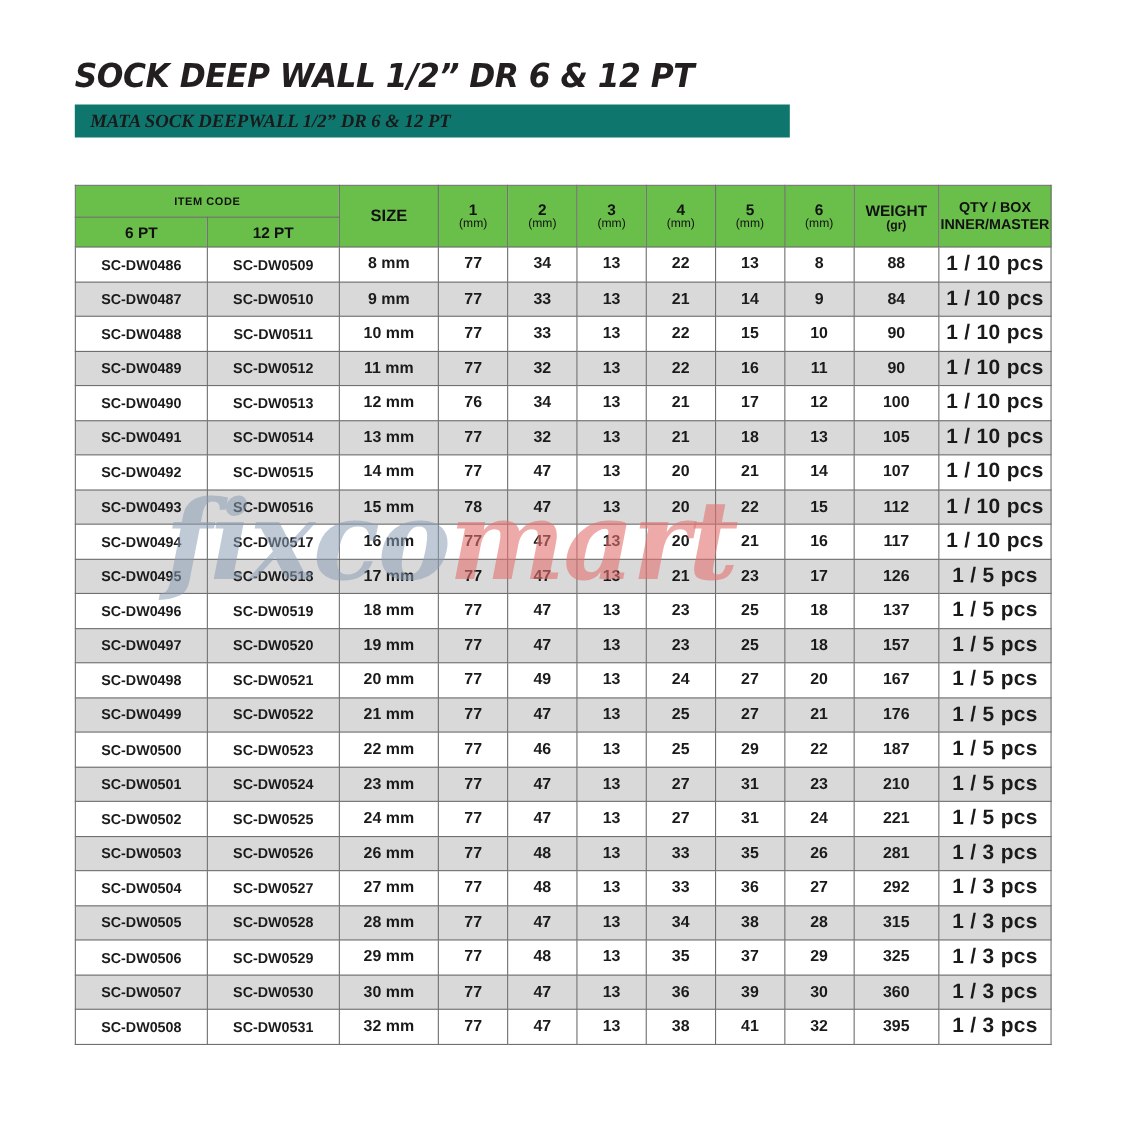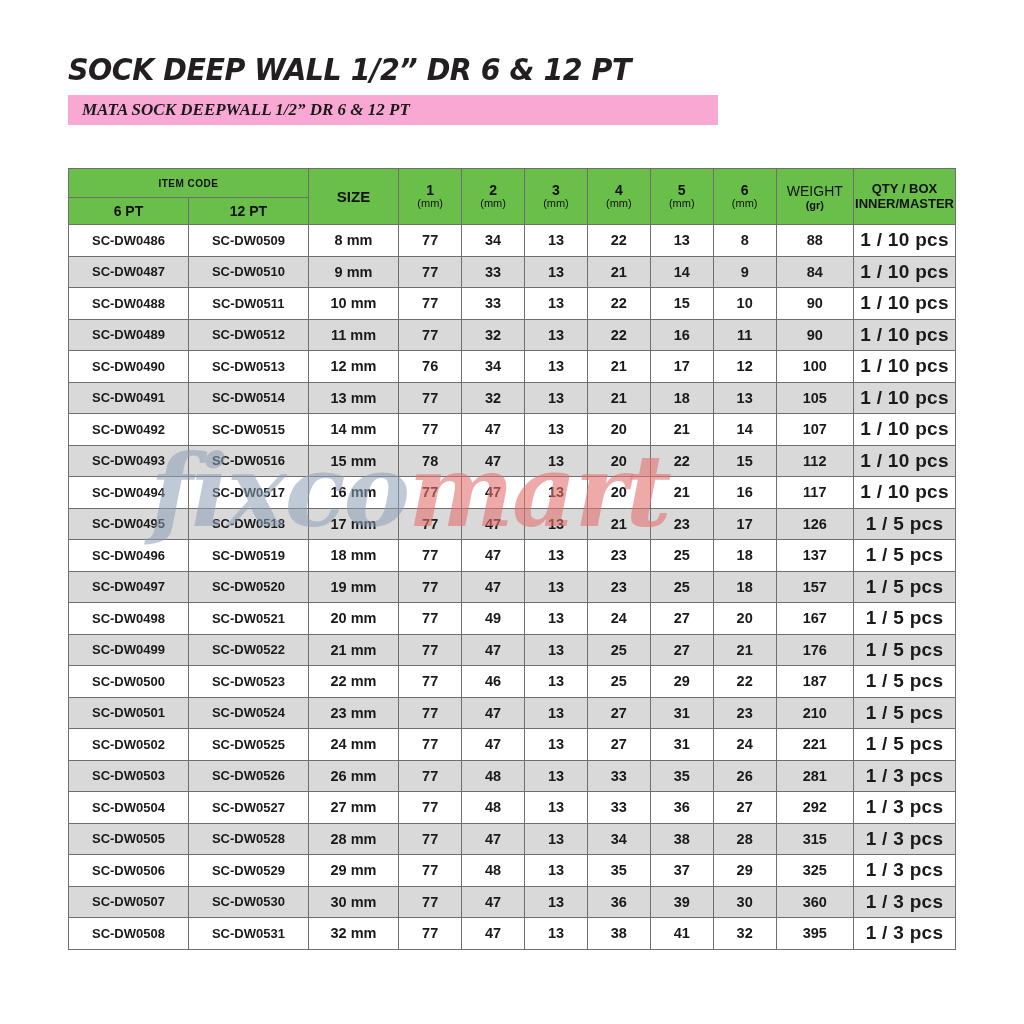--- a/index.html
+++ b/index.html
@@ -32,21 +32,21 @@
     font-style: italic;
     font-size: 30px;
     letter-spacing: -0.5px;
     color: #231f20;
     white-space: nowrap;
     transform: scaleX(0.95);
     transform-origin: left center;
   }
   .subtitle-bar {
     margin-top: 8px;
-    background: #f9a8d4;
+    background: #0f766e;
     height: 30px;
     width: 650px;
     display: flex;
     align-items: center;
   }
   .subtitle {
     font-family: "Liberation Serif", serif;
     font-weight: bold;
     font-style: italic;
     font-size: 17px;
@@ -91,21 +91,21 @@
     font-family: "Liberation Sans", sans-serif;
     font-weight: bold;
     padding: 0;
   }
   .hdr-itemcode { font-size: 10px; letter-spacing: 0.5px; height: 28px; }
   .hdr-sub { font-size: 14px; height: 26px; }
   .hdr-size { font-size: 15px; }
   .hdr-num { font-size: 14px; line-height: 1.05; }
   .hdr-num .n { display: block; font-size: 14px; font-weight: bold; }
   .hdr-num .u { display: block; font-size: 11px; font-weight: normal; }
-  .hdr-weight .n { display: block; font-size: 14px; font-weight: normal; }
+  .hdr-weight .n { display: block; font-size: 14px; font-weight: bold; }
   .hdr-weight .u { display: block; font-size: 11px; font-weight: bold; }
   .hdr-qty { font-size: 13px; line-height: 1.1; }
   .hdr-qty .l1 { display:block; }
   .hdr-qty .l2 { display:block; }
 
   tbody td {
     font-family: "Liberation Sans", sans-serif;
     font-size: 14.5px;
     font-weight: bold;
     color: #1a1a1a;

